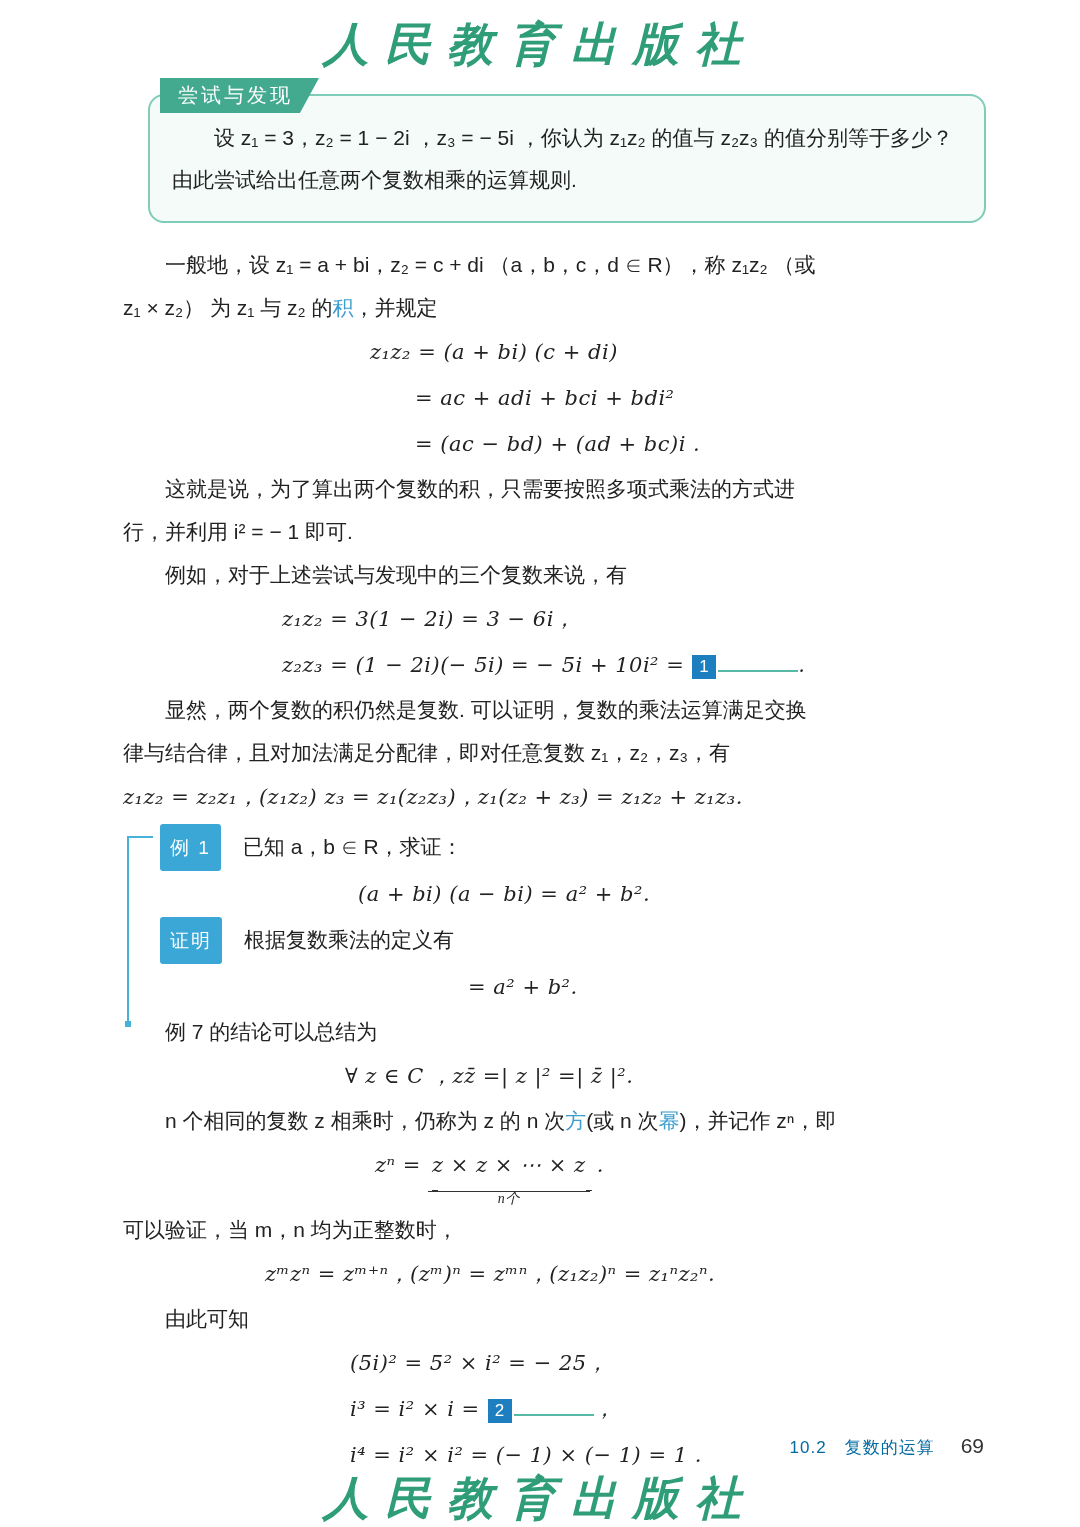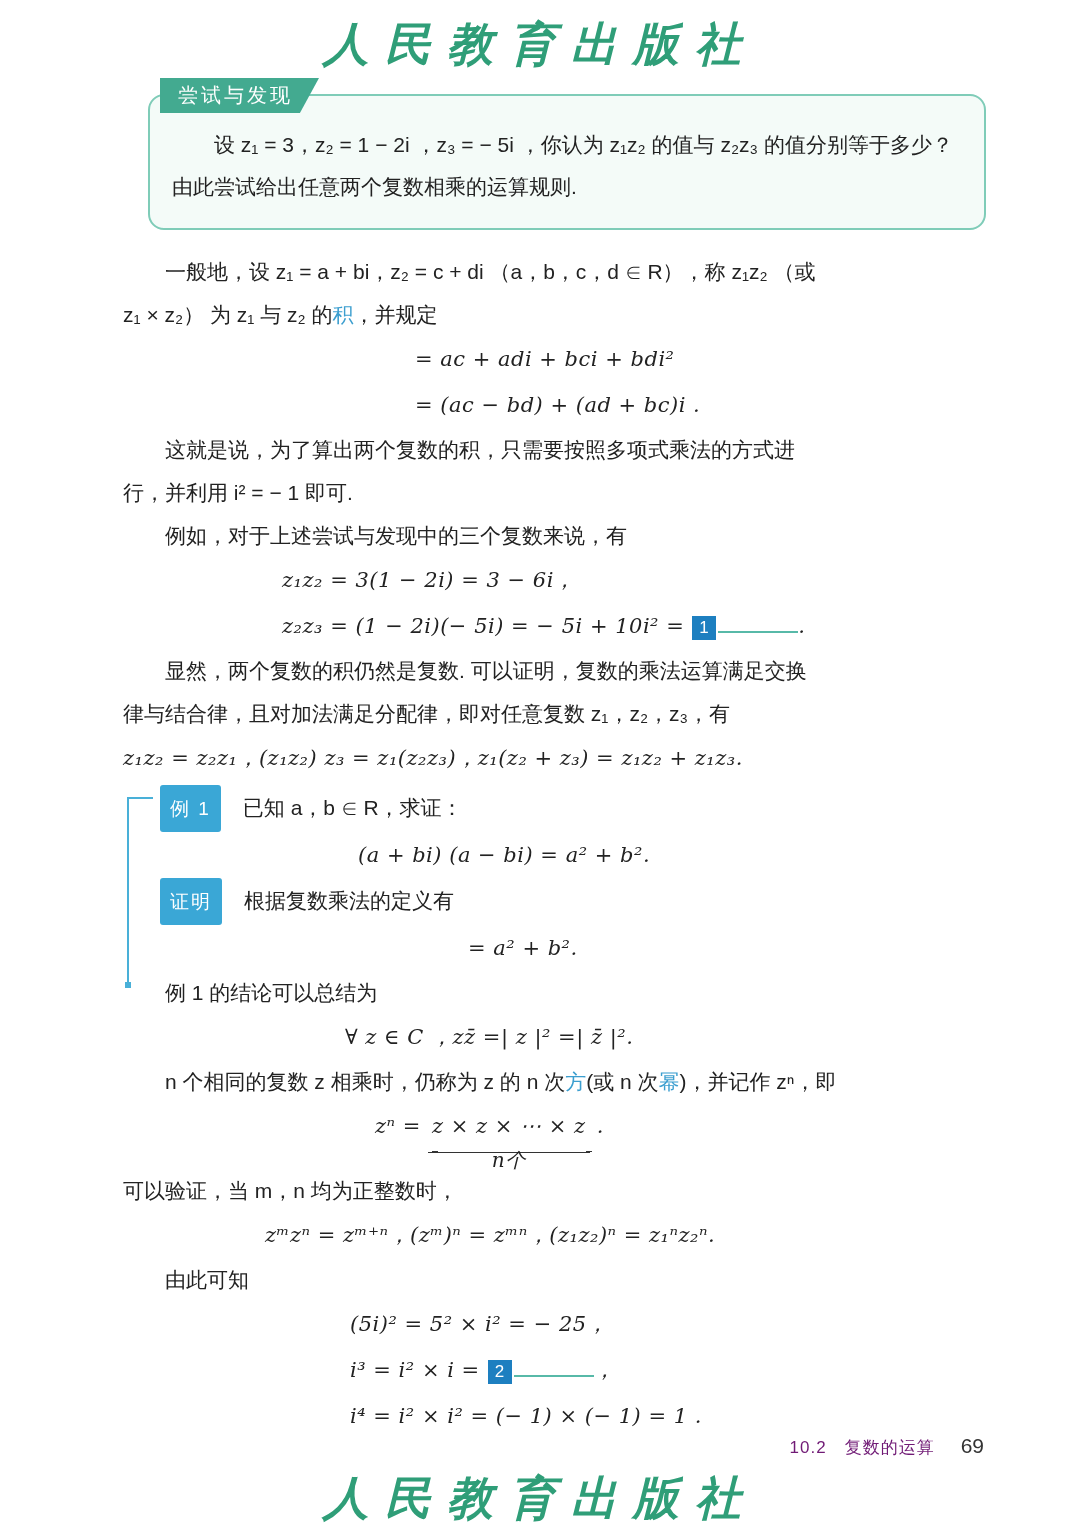--- a/index.html
+++ b/index.html
@@ -36,21 +36,21 @@
     letter-spacing:3px;
     padding:4px 26px 4px 18px;
     clip-path:polygon(0 0, 100% 0, 88% 100%, 0 100%);
     z-index:2;
     font-family:Liberation Serif, serif;
   }
   .try-box {
     border:2px solid #7fccb8;
     border-radius:16px;
     background:#f4fbf8;
-    padding:28px 24px 20px 22px;
+    padding:21px 24px 20px 22px;
     min-height:128px;
   }
   .try-box .line { line-height:42px; }
 
   
   .line { line-height:43px; }
   .ind { text-indent:2em; }
   .blue { color:#3b9ecf; }
 
   .formula {
@@ -117,39 +117,40 @@
     border-radius:3px;
     margin-right:22px;
     letter-spacing:2px;
   }
 
   
   .ub { position:relative; display:inline-block; border-bottom:1.6px solid #333; padding:0 4px 3px 4px; }
   .ub-label {
     position:absolute; top:100%; left:50%;
     transform:translateX(-50%);
-    font-size:20px;
+    font-size:14px;
     font-style:italic;
     line-height:16px;
     white-space:nowrap;
+    font-family:Liberation Serif, serif;
   }
   .ub::before, .ub::after {
     content:""; position:absolute; bottom:-5px; width:6px; height:5px;
     border-top:1.6px solid #333;
   }
   .f-brace { margin-bottom:16px; }
 
   
   .footer-row {
     position:absolute;
     right:96px; top:1434px;
     display:flex; align-items:baseline;
   }
   .footer-section {
-    color:#701a75;
+    color:#0369a1;
     font-size:17px;
     letter-spacing:1px;
     margin-right:26px;
   }
   .footer-page { font-size:21px; color:#333; }
   .logo-bottom {
     position:absolute;
     left:0; right:0; top:1468px;
     padding-top:0; height:auto;
   }
@@ -169,20 +170,21 @@
       </div>
       <div class="try-box">
         <div class="line ind">设 z₁ = 3，z₂ = 1 − 2i ，z₃ = − 5i ，你认为 z₁z₂ 的值与 z₂z₃ 的值分别等于多少？</div>
         <div class="line">由此尝试给出任意两个复数相乘的运算规则.</div>
       </div>
     </div>
 
     <div class="line ind">一般地，设 z₁ = a + bi，z₂ = c + di （a，b，c，d ∈ R），称 z₁z₂ （或</div>
     <div class="line"><span>z₁ × z₂） 为 z₁ 与 z₂ 的</span><span class="blue">积</span><span>，并规定</span></div>
 
+    <div class="formula fm1">z₁z₂ = (a + bi) (c + di)</div>
     <div class="formula fm1b">= ac + adi + bci + bdi²</div>
     <div class="formula fm1b">= (ac − bd) + (ad + bc)i .</div>
 
     <div class="line ind">这就是说，为了算出两个复数的积，只需要按照多项式乘法的方式进</div>
     <div class="line">行，并利用 i² = − 1 即可.</div>
 
     <div class="line ind">例如，对于上述尝试与发现中的三个复数来说，有</div>
 
     <div class="formula fm2">z₁z₂ = 3(1 − 2i) = 3 − 6i，</div>
     <div class="formula fm2"><span>z₂z₃ = (1 − 2i)(− 5i) = − 5i + 10i² =</span><span class="ans">1</span><span class="blank"></span><span>.</span></div>
@@ -197,21 +199,21 @@
       <div class="ex-row">
         <span class="ex-label">例 1</span><span>已知 a，b ∈ R，求证：</span>
       </div>
       <div class="formula fm4">(a + bi) (a − bi) = a² + b².</div>
       <div class="ex-row">
         <span class="ex-label">证明</span><span>根据复数乘法的定义有</span>
       </div>
       <div class="formula fm5b">= a² + b².</div>
     </div>
 
-    <div class="line ind">例 1 的结论可以总结为</div>
+    <div class="line ind">例 7 的结论可以总结为</div>
 
     <div class="formula fm6">∀ z ∈ C ，zz̄ =| z |² =| z̄ |².</div>
 
     <div class="line ind"><span>n 个相同的复数 z 相乘时，仍称为 z 的 n 次</span><span class="blue">方</span><span>(或 n 次</span><span class="blue">幂</span><span>)，并记作 zⁿ，即</span></div>
 
     <div class="formula fm7 f-brace"><span>zⁿ = </span><span class="ub"><span>z × z × ⋯ × z</span><span class="ub-label">n个</span></span><span> .</span></div>
 
     <div class="line">可以验证，当 m，n 均为正整数时，</div>
 
     <div class="formula fm8">zᵐzⁿ = zᵐ⁺ⁿ，(zᵐ)ⁿ = zᵐⁿ，(z₁z₂)ⁿ = z₁ⁿz₂ⁿ.</div>

